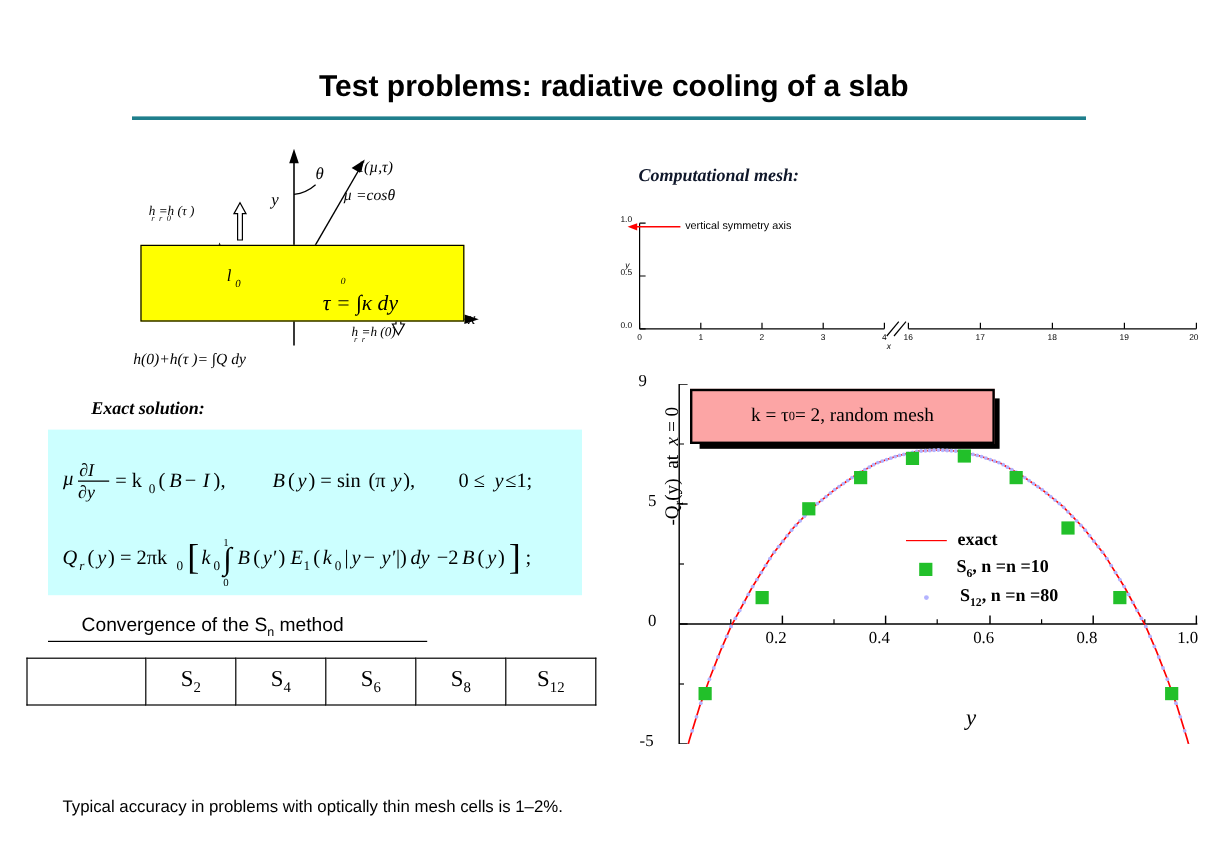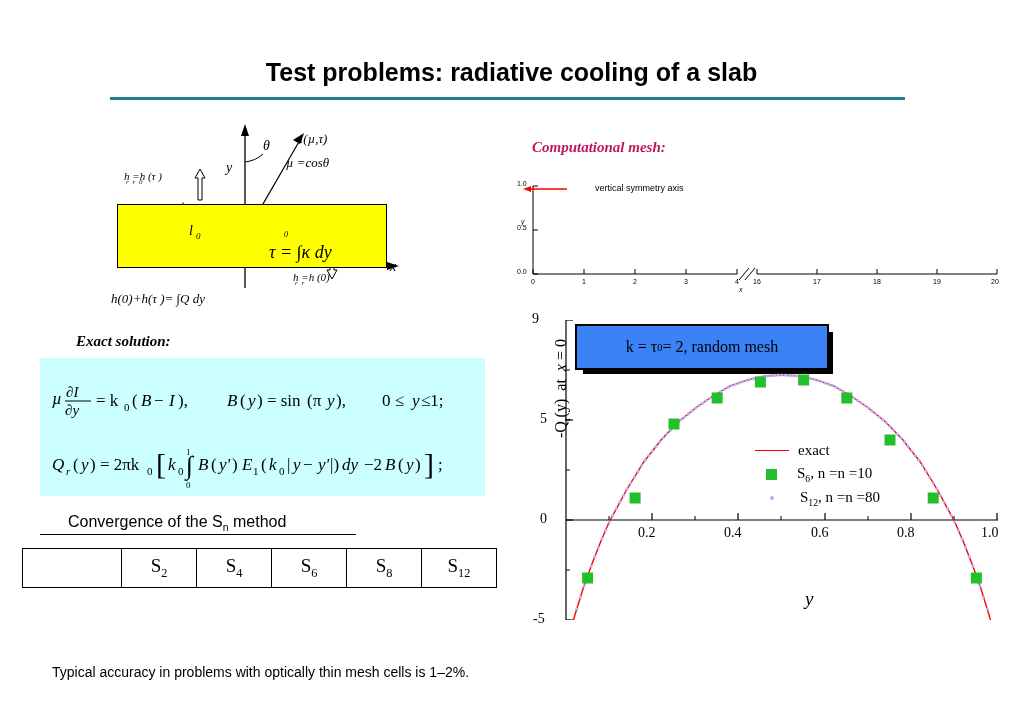--- a/index.html
+++ b/index.html
@@ -24,21 +24,21 @@
   #slab-wrap{left:95px;top:118px;width:330px;height:190px;}
   #slab-rect{
     left:22px;top:86px;width:268px;height:62px;
     background:#ffff00;border:1px solid #000;
   }
   .ser{font-family:"Liberation Serif", serif;}
   .it{font-style:italic;}
 
   
   #mesh-title{left:532px;top:139px;font-size:15px;font-weight:bold;font-style:italic;
-    font-family:"Liberation Serif", serif;color:#be185d;}
+    font-family:"Liberation Serif", serif;color:#0f172a;}
   #mesh-box{left:505px;top:168px;width:500px;height:130px;}
   .mesh-tick-lbl{font-size:7px;color:#000;}
 
   
   #exact-title{left:76px;top:333px;font-size:15px;font-weight:bold;font-style:italic;
     font-family:"Liberation Serif", serif;}
   #exact-box{left:40px;top:358px;width:445px;height:138px;background:#ccffff;}
   #eq1{left:52px;top:378px;font-family:"Liberation Serif", serif;font-size:15px;}
   #eq2{left:52px;top:440px;font-family:"Liberation Serif", serif;font-size:15px;}
 
@@ -53,35 +53,35 @@
   #conv-table td.col{width:72px;}
   sub{font-size:0.65em;}
 
   
   #note{left:52px;top:664px;font-size:14px;color:#000;}
 
   
   #plot-wrap{left:505px;top:308px;width:510px;height:330px;}
   #plot-axes{position:absolute;left:55px;top:12px;width:438px;height:300px;}
   #plot-label-box{
-    left:70px;top:16px;width:250px;height:42px;background:#3b82f6;border:2px solid #000;
+    left:70px;top:16px;width:250px;height:42px;background:#fca5a5;border:2px solid #000;
     display:flex;align-items:center;justify-content:center;
     font-family:"Liberation Serif", serif;font-size:16px;
   }
   #plot-label-shadow{left:78px;top:24px;width:250px;height:42px;background:#000;}
   .ylab{
     position:absolute;left:-8px;top:118px;
     transform:rotate(-90deg);transform-origin:left top;
     font-family:"Liberation Serif", serif;font-size:16px;white-space:nowrap;
   }
   .xlab{position:absolute;left:245px;top:268px;font-family:"Liberation Serif", serif;
     font-size:19px;font-style:italic;}
   .tick-txt{position:absolute;font-family:"Liberation Serif", serif;font-size:14px;}
   #legend{position:absolute;left:195px;top:118px;font-family:"Liberation Serif", serif;font-size:15px;}
-  #legend div{display:flex;align-items:center;height:24px;}
+  #legend div{display:flex;align-items:center;height:24px;font-weight:bold;}
   .lg-line{width:34px;height:0;border-top:1.4px solid #ff0000;margin-right:9px;}
   .lg-sq{width:11px;height:11px;background:#22c02a;margin-left:11px;margin-right:20px;}
   .lg-dot{width:4px;height:4px;background:#b3b3ff;border-radius:50%;margin-left:15px;margin-right:26px;}
 </style>
 </head>
 <body>
 
 <div class="abs" id="title">Test problems: radiative cooling of a slab</div>
 <div class="abs" id="title-rule"></div>
 
@@ -175,21 +175,21 @@
   <div class="abs mesh-tick-lbl" style="left:230px;top:110px;">4</div>
   <div class="abs mesh-tick-lbl" style="left:248px;top:110px;">16</div>
   <div class="abs mesh-tick-lbl" style="left:308px;top:110px;">17</div>
   <div class="abs mesh-tick-lbl" style="left:368px;top:110px;">18</div>
   <div class="abs mesh-tick-lbl" style="left:428px;top:110px;">19</div>
   <div class="abs mesh-tick-lbl" style="left:486px;top:110px;">20</div>
 
   <div class="abs mesh-tick-lbl it" style="left:16px;top:50px;">y</div>
   <div class="abs mesh-tick-lbl it" style="left:234px;top:118px;">x</div>
 
-  <div class="abs" style="left:66px;top:15px;font-size:9px;color:#000;margin-left:24px;">vertical symmetry axis</div>
+  <div class="abs" style="left:66px;top:15px;font-size:9px;color:#000;">vertical symmetry axis</div>
 </div>
 
 <div class="abs" id="exact-title">Exact solution:</div>
 <div class="abs" id="exact-box"></div>
 
 <div class="abs" id="eq1">
   <svg width="400" height="40" viewBox="0 0 400 40">
     <text x="0" y="26" font-family="Liberation Serif, serif" font-size="17" font-style="italic">µ</text>
     <text x="14" y="19" font-family="Liberation Serif, serif" font-size="15" font-style="italic">∂I</text>
     <line x1="13" y1="23" x2="39" y2="23" stroke="#000" stroke-width="1"></line>

